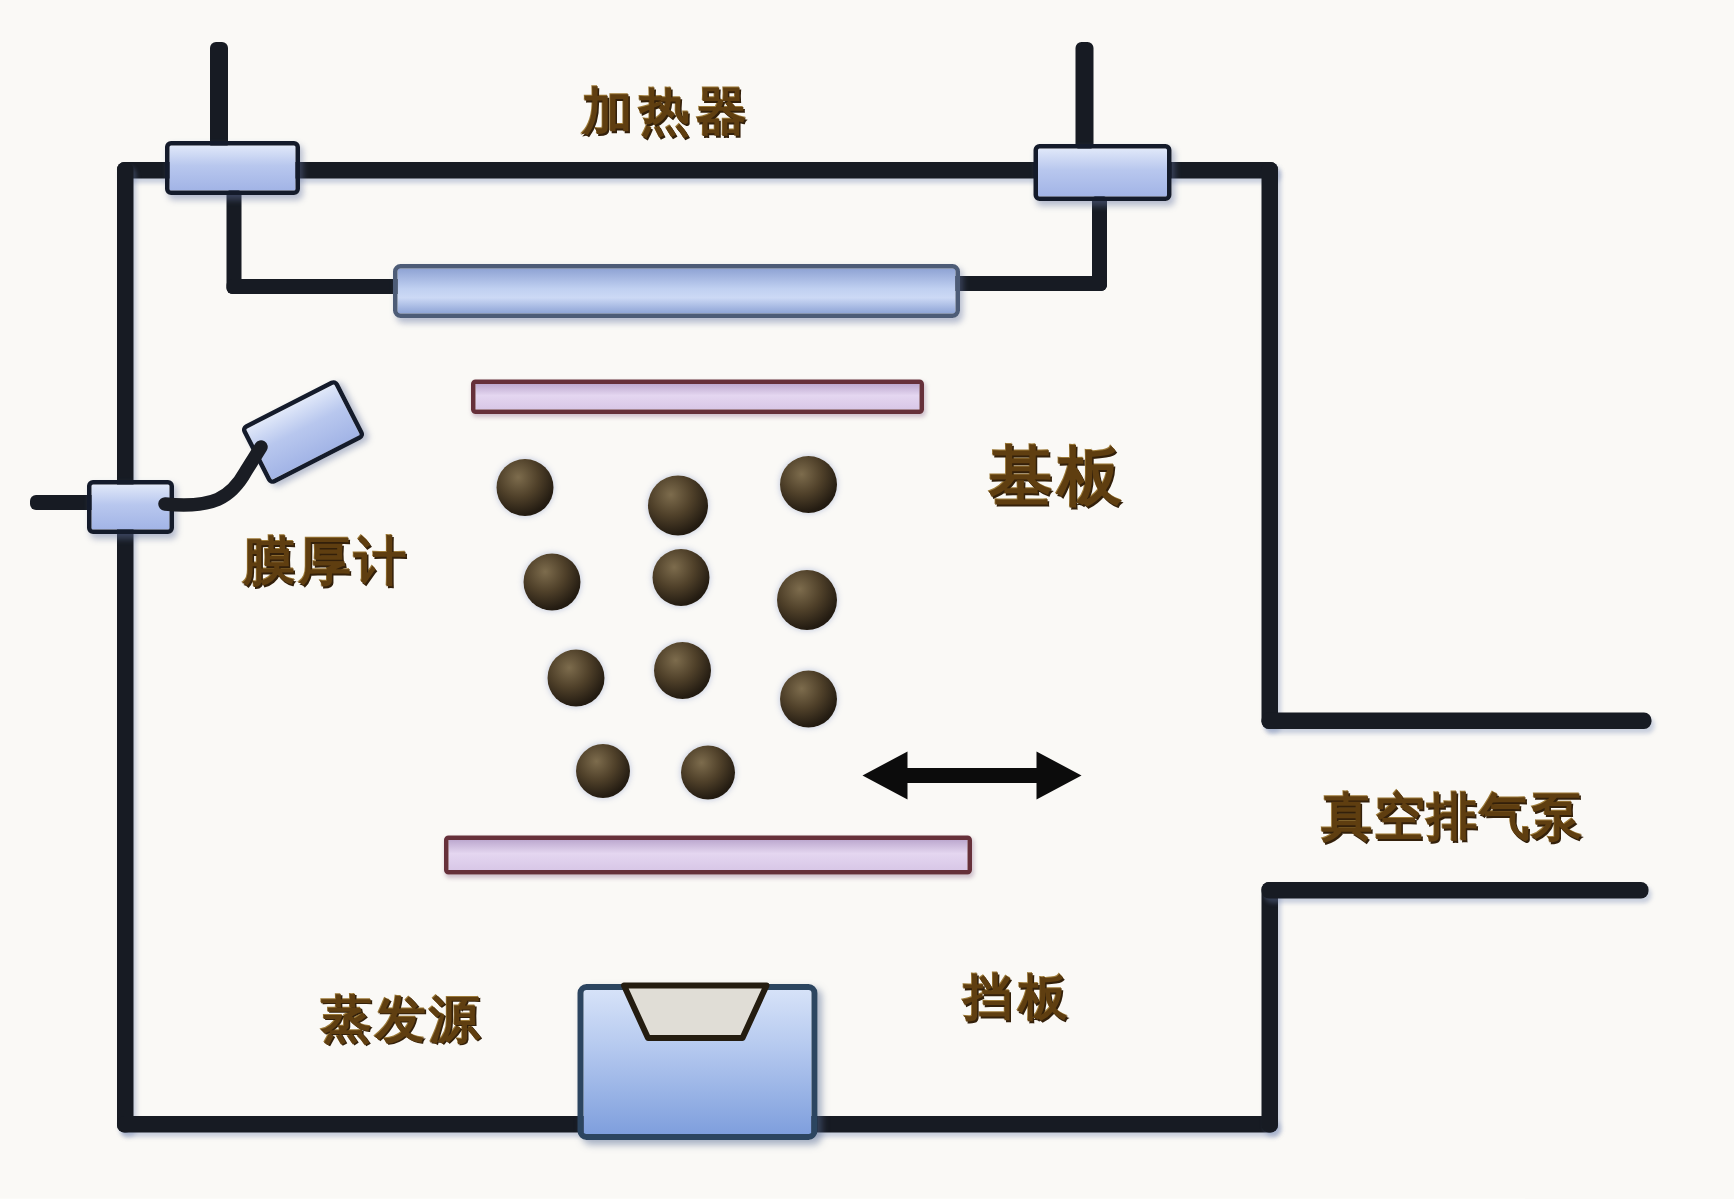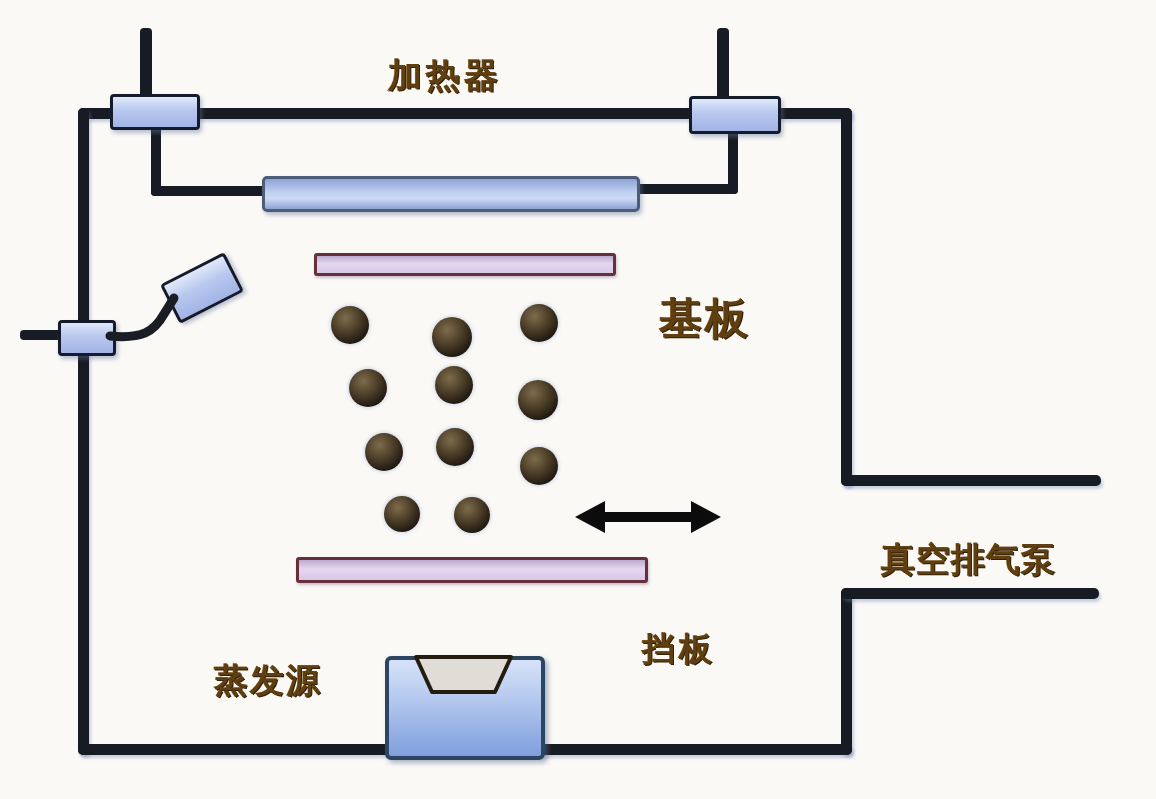--- a/index.html
+++ b/index.html
@@ -104,22 +104,22 @@
     font-weight:700;
     color:var(--label,#5f3e10);
     text-shadow:1px 1px 0 #33200a, -0.5px -0.5px 0 #9c7a38;
     white-space:nowrap;
     line-height:1;
   }
   .lbl-heater   {left:388px; top:58px;  font-size:34px; letter-spacing:4px;}
   .lbl-chamber  {left:916px; top:250px; font-size:47px; letter-spacing:9px;}
   .lbl-substrate{left:659px; top:297px; font-size:43px; letter-spacing:3px;}
   .lbl-thickness{left:162px; top:358px; font-size:35px; letter-spacing:2px;}
-  .lbl-pump     {left:881px; top:542px; font-size:34px; letter-spacing:1px;}
-  .lbl-shutter  {left:642px; top:632px; font-size:33px; letter-spacing:4px;}
+  .lbl-pump     {left:881px; top:528px; font-size:34px; letter-spacing:1px;}
+  .lbl-shutter  {left:642px; top:648px; font-size:33px; letter-spacing:4px;}
   .lbl-source   {left:214px; top:663px; font-size:34px; letter-spacing:2px;}
 </style>
 </head>
 <body>
 
 <div class="canvas">
 
   <div class="wall wall-top"></div>
   <div class="wall wall-left"></div>
   <div class="wall wall-bottom"></div>
@@ -169,17 +169,18 @@
     </div>
 
   <svg class="arrow-svg" width="154" height="40" viewBox="0 0 154 40">
     <path d="M 26 20 H 128" stroke="#0c0c0c" stroke-width="10"></path>
     <polygon points="4,20 34,4 34,36" fill="#0c0c0c"></polygon>
     <polygon points="150,20 120,4 120,36" fill="#0c0c0c"></polygon>
   </svg>
 
   <span class="lbl lbl-heater">加热器</span>
   <span class="lbl lbl-substrate">基板</span>
+  <span class="lbl lbl-thickness">膜厚计</span>
   <span class="lbl lbl-pump">真空排气泵</span>
   <span class="lbl lbl-shutter">挡板</span>
   <span class="lbl lbl-source">蒸发源</span>
 
 </div>
 
 </body></html>

